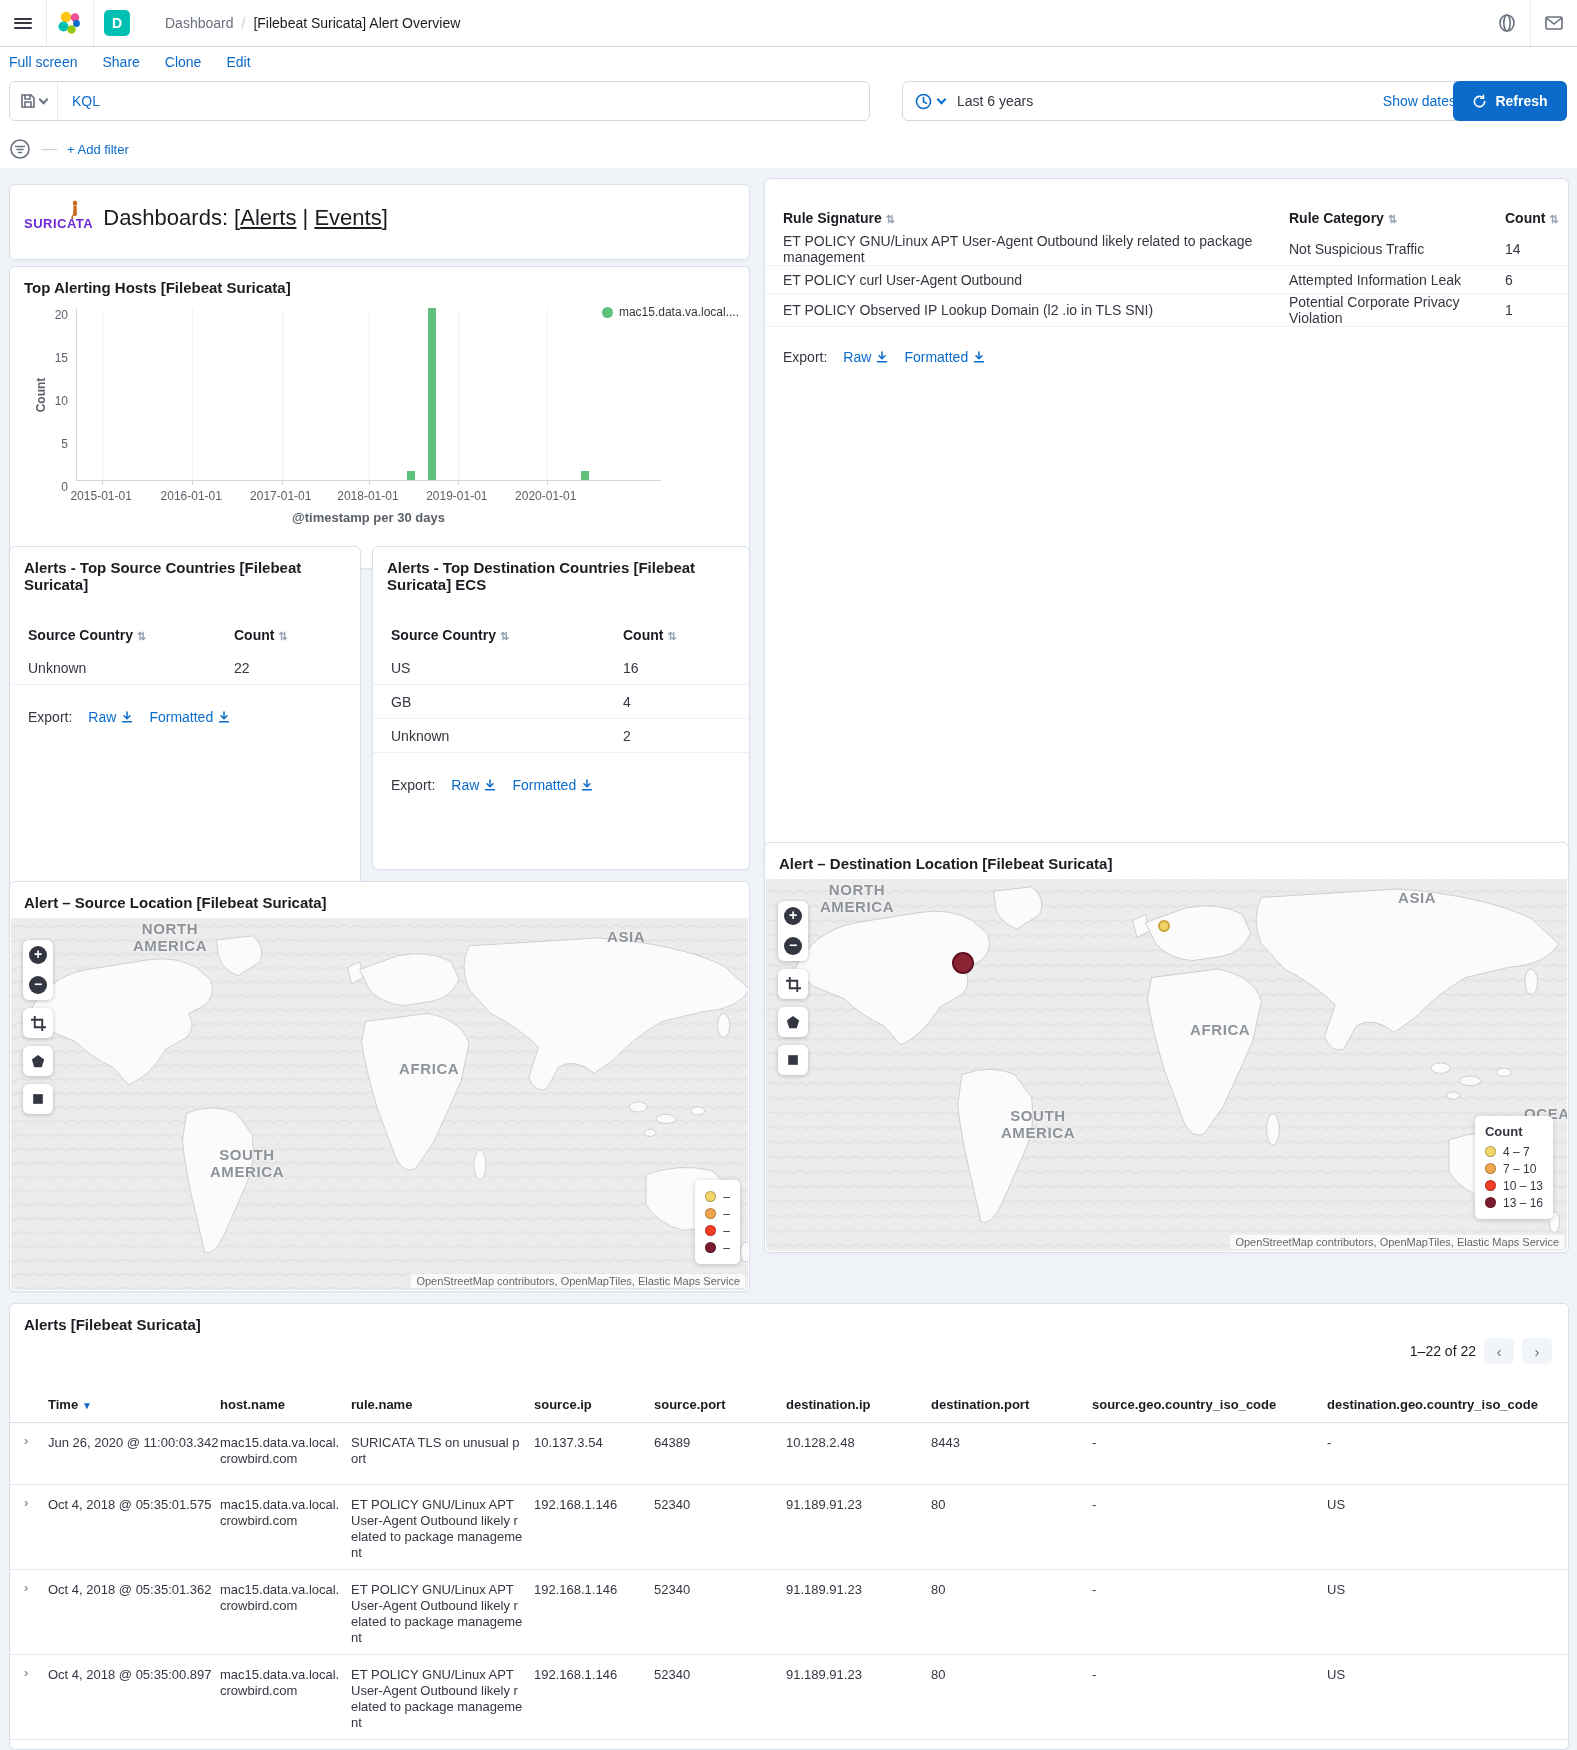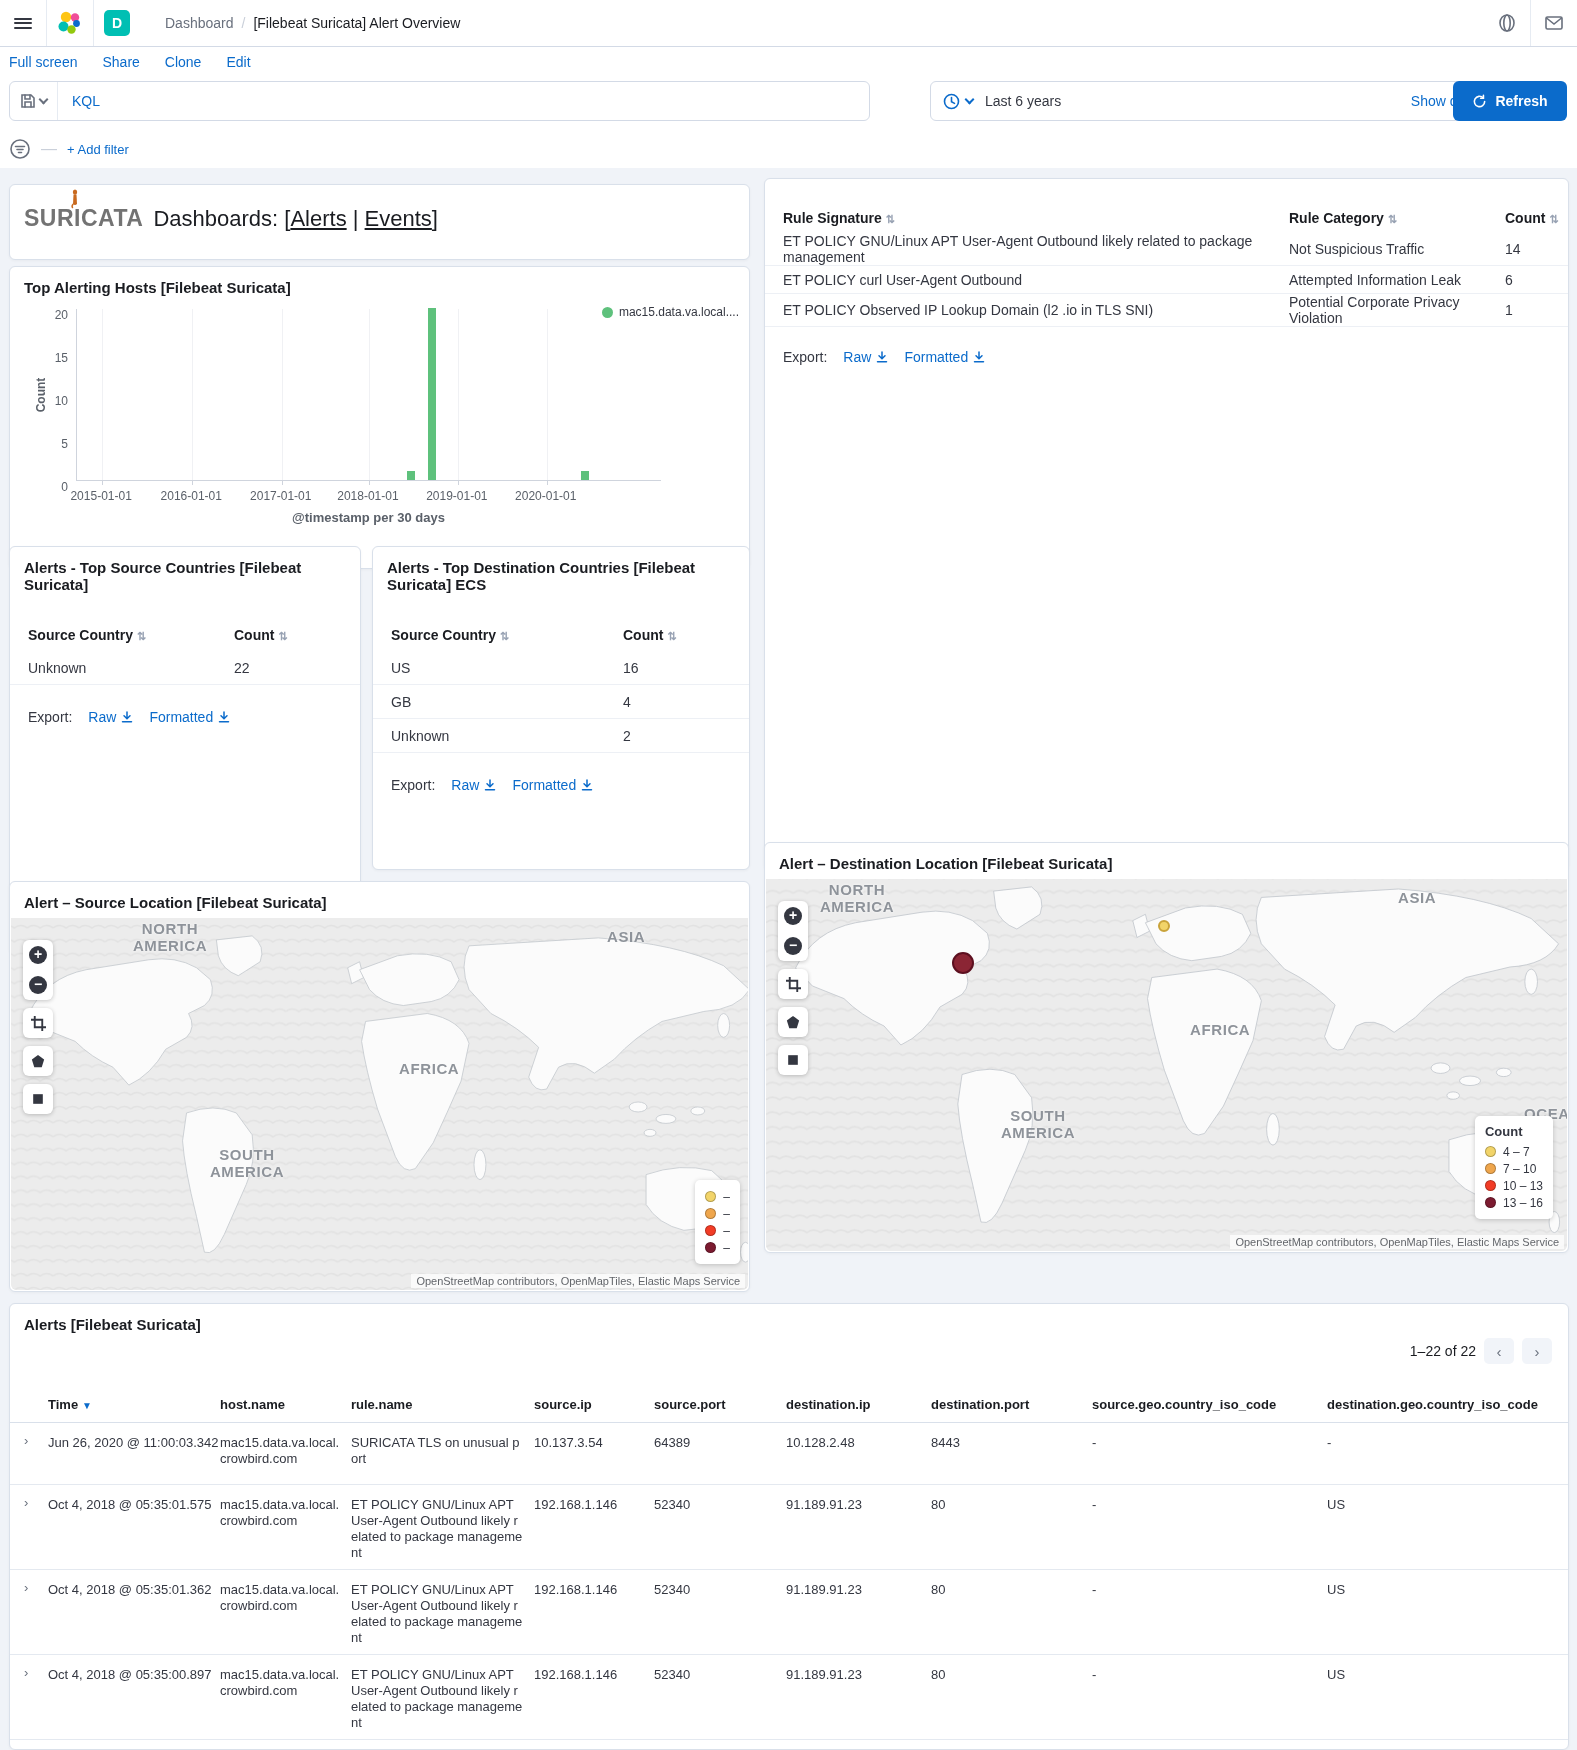--- a/index.html
+++ b/index.html
@@ -22,41 +22,41 @@
   #navlinks { position:absolute; left:9px; top:54px; display:flex; gap:25px; font-size:14px; }
   #navlinks span { color:#0b6bcb; cursor:pointer; }
 
   
   .qwrap { position:absolute; top:81px; height:40px; background:#fff; border:1px solid #d3dae6; border-radius:6px; display:flex; align-items:center; }
   #searchbar { left:9px; width:861px; }
   #searchbar .save-seg { display:flex; align-items:center; gap:4px; padding:0 10px; border-right:1px solid #e6ebf2; height:100%; cursor:pointer; }
   #searchbar input { border:0; outline:0; flex:1; font-size:14px; padding:0 12px; font-family:inherit; color:#343741; background:transparent; }
   #searchbar input::placeholder { color:#98a2b3; }
   .kql { color:#0b6bcb; font-size:14px; padding:0 14px; cursor:pointer; }
-  #timebar { left:930px; width:569px; justify-content:space-between; }
+  #timebar { left:902px; width:569px; justify-content:space-between; }
   .time-left { display:flex; align-items:center; gap:6px; padding:0 12px; cursor:pointer; }
   .time-text { font-size:14px; color:#343741; padding-left:6px; }
   .showdates { color:#0b6bcb; font-size:14px; padding:0 14px; cursor:pointer; }
   #refresh-btn { position:absolute; left:1453px; top:81px; width:114px; height:40px; background:#0b6bcb; border:0; border-radius:6px; color:#fff; font-size:14px; font-weight:600; font-family:inherit; display:flex; align-items:center; justify-content:center; gap:8px; cursor:pointer; }
   .chev { width:7px; height:7px; border-right:2px solid #69707d; border-bottom:2px solid #69707d; transform:rotate(45deg); margin-top:-3px; }
 
   
   #filterrow { position:absolute; left:9px; top:138px; display:flex; align-items:center; gap:10px; }
   .addfilter { color:#0b6bcb; font-size:13px; cursor:pointer; }
   .fdash { color:#c9cfd9; }
 
   
   #dashbg { position:absolute; left:0; top:168px; width:1577px; height:1582px; background:#f0f3f8; }
   .panel { position:absolute; background:#fff; border:1px solid #d9e0ea; border-radius:6px; box-shadow:0 1px 3px rgba(0,0,0,.04); }
   .ptitle { font-size:15px; font-weight:700; color:#1a1c21; padding:12px 14px 0 14px; }
 
   
   #panel-links { left:9px; top:184px; width:741px; height:76px; }
   #links-inner { display:flex; align-items:flex-end; padding:20px 14px 14px 14px; gap:10px; }
-  .suricata-word { font-weight:700; font-size:23px; letter-spacing:.5px; color:#737373; font-stretch:condensed; position:relative; }
+  .suricata-word { font-weight:700; font-size:13px; letter-spacing:.5px; color:#6d28d9; font-stretch:condensed; position:relative; }
   .meerkat { position:absolute; left:44px; top:-17px; }
   .dash-line { font-size:22px; color:#1a1c21; }
   .dash-line a { color:#1a1c21; text-decoration:underline; cursor:pointer; }
 
   
   .thead { font-weight:700; font-size:14px; color:#1a1c21; }
   .sorticon { color:#98a2b3; font-size:11px; margin-left:4px; }
   .trow { border-bottom:1px solid #edf0f5; }
   .export { font-size:14px; display:flex; gap:16px; align-items:center; }
   .export .lab { color:#343741; }

